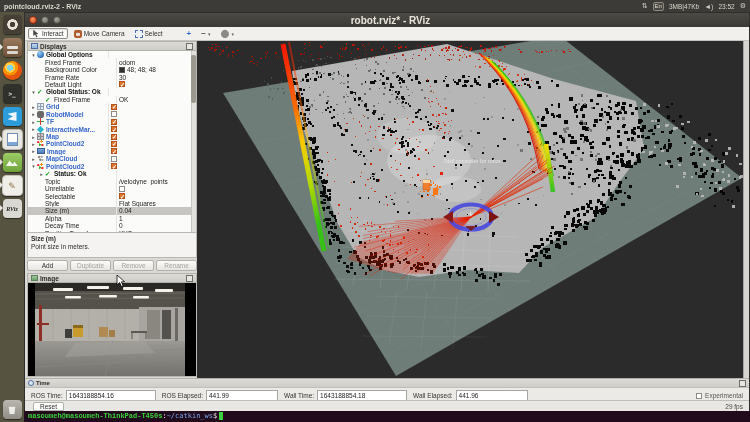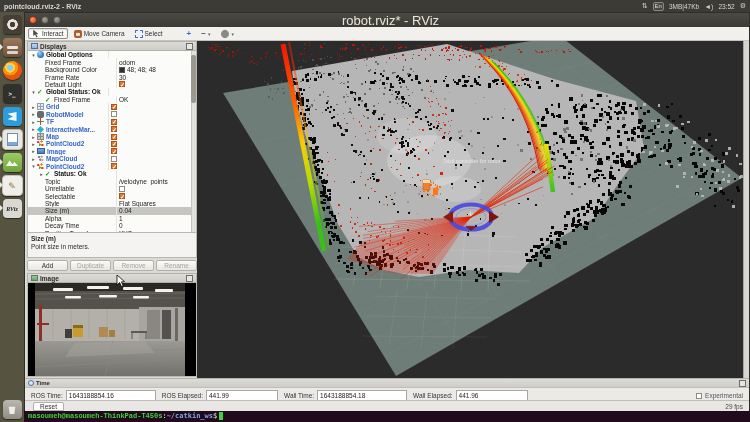--- a/index.html
+++ b/index.html
@@ -40,21 +40,21 @@
   .licon-trash::after{content:"";width:8px;height:9px;background:#efede8;clip-path:polygon(10% 20%,90% 20%,80% 100%,20% 100%);box-shadow:0 -2px 0 #efede8;}
   
   #window{position:absolute;left:24px;top:12px;width:726px;height:398px;background:#dcdad5;
           border:1px solid #2f2e2a;box-sizing:border-box;z-index:10;}
   #titlebar{position:absolute;left:0;top:0;width:100%;height:14px;
             background:linear-gradient(#4b4a45,#3b3a35);border-bottom:1px solid #2e2d29;
             display:flex;align-items:center;}
   .wbtn{width:8px;height:8px;border-radius:50%;margin-left:4px;flex:none;}
   .wbtn.close{background:radial-gradient(circle at 35% 30%,#ff9a60,#d6431f);border:1px solid #8a2a10;box-sizing:border-box;}
   .wbtn.minmax{background:radial-gradient(circle at 35% 30%,#a5a29a,#6e6c64);border:1px solid #4a4942;box-sizing:border-box;}
-  #titlebar .title{flex:1;text-align:center;color:#e9e5da;font-size:13px;font-weight:normal;margin-right:40px;padding-left:11px;}
+  #titlebar .title{flex:1;text-align:center;color:#e9e5da;font-size:10px;font-weight:bold;margin-right:40px;padding-left:11px;}
   #toolbar{position:absolute;left:0;top:14px;width:100%;height:14px;background:#f1f0ed;
            border-bottom:1px solid #c6c4bf;display:flex;align-items:center;padding-left:3px;box-sizing:border-box;}
   .tbtn{display:flex;align-items:center;gap:2px;height:11px;border:1px solid transparent;border-radius:2px;
         background:transparent;font-size:6.5px;color:#2e2e2c;padding:0 3px;margin-right:2px;font-family:inherit;}
   .tbtn.active{background:#fdfdfc;border-color:#8f8d88;box-shadow:inset 0 1px 2px rgba(0,0,0,.15);}
   .tico{width:8px;height:8px;flex:none;display:inline-block;}
   .tico-interact{background:#4a4a48;clip-path:polygon(15% 0,15% 82%,38% 64%,55% 100%,70% 92%,52% 60%,80% 56%);}
   .tico-camera{background:radial-gradient(circle at 50% 55%,#e8e3da 0 1.8px,#b05c2a 2px);border-radius:2px;}
   .tico-select{background:#eef2f8;border:1px dashed #4a6fb0;box-sizing:border-box;}
   .tool-group{display:flex;align-items:center;margin-left:14px;}
@@ -125,21 +125,21 @@
   #experimental{margin-left:auto;display:flex;align-items:center;gap:3px;font-size:6.5px;color:#555;}
   
   #statusbar{position:absolute;left:0;top:387px;width:100%;height:11px;background:linear-gradient(#f0efec,#ddd bd6);background:#e9e7e3;
              border-top:1px solid #c0beb9;display:flex;align-items:center;box-sizing:border-box;}
   #reset-btn{margin-left:8px;height:9px;font-size:6.5px;border:1px solid #b2b0aa;border-radius:2px 2px 0 0;
              background:#fdfdfc;color:#2e2e2c;padding:0 6px;font-family:inherit;}
   #fps{margin-left:auto;margin-right:6px;font-size:6.5px;color:#4a4a48;}
   #terminal-strip{position:absolute;left:24px;top:410px;width:726px;height:12px;background:#220a1d;
                   display:flex;align-items:center;font:7px "DejaVu Sans Mono",monospace;padding-left:4px;box-sizing:border-box;z-index:5;}
   .term-green{color:#3bd23b;font-weight:bold;font-family:Liberation Mono, monospace;}
-  .term-blue{color:#7aa6e8;font-weight:bold;}
+  .term-blue{color:#7aa6e8;font-weight:normal;}
   .term-white{color:#e8e6e0;}
   .term-cursor{display:inline-block;width:4px;height:8px;background:#3bd23b;margin-left:2px;}
   
   #mouse-cursor{position:absolute;left:116px;top:274px;z-index:40;pointer-events:none;}
 </style>
 </head>
 <body>
 
 <div id="root">
 

